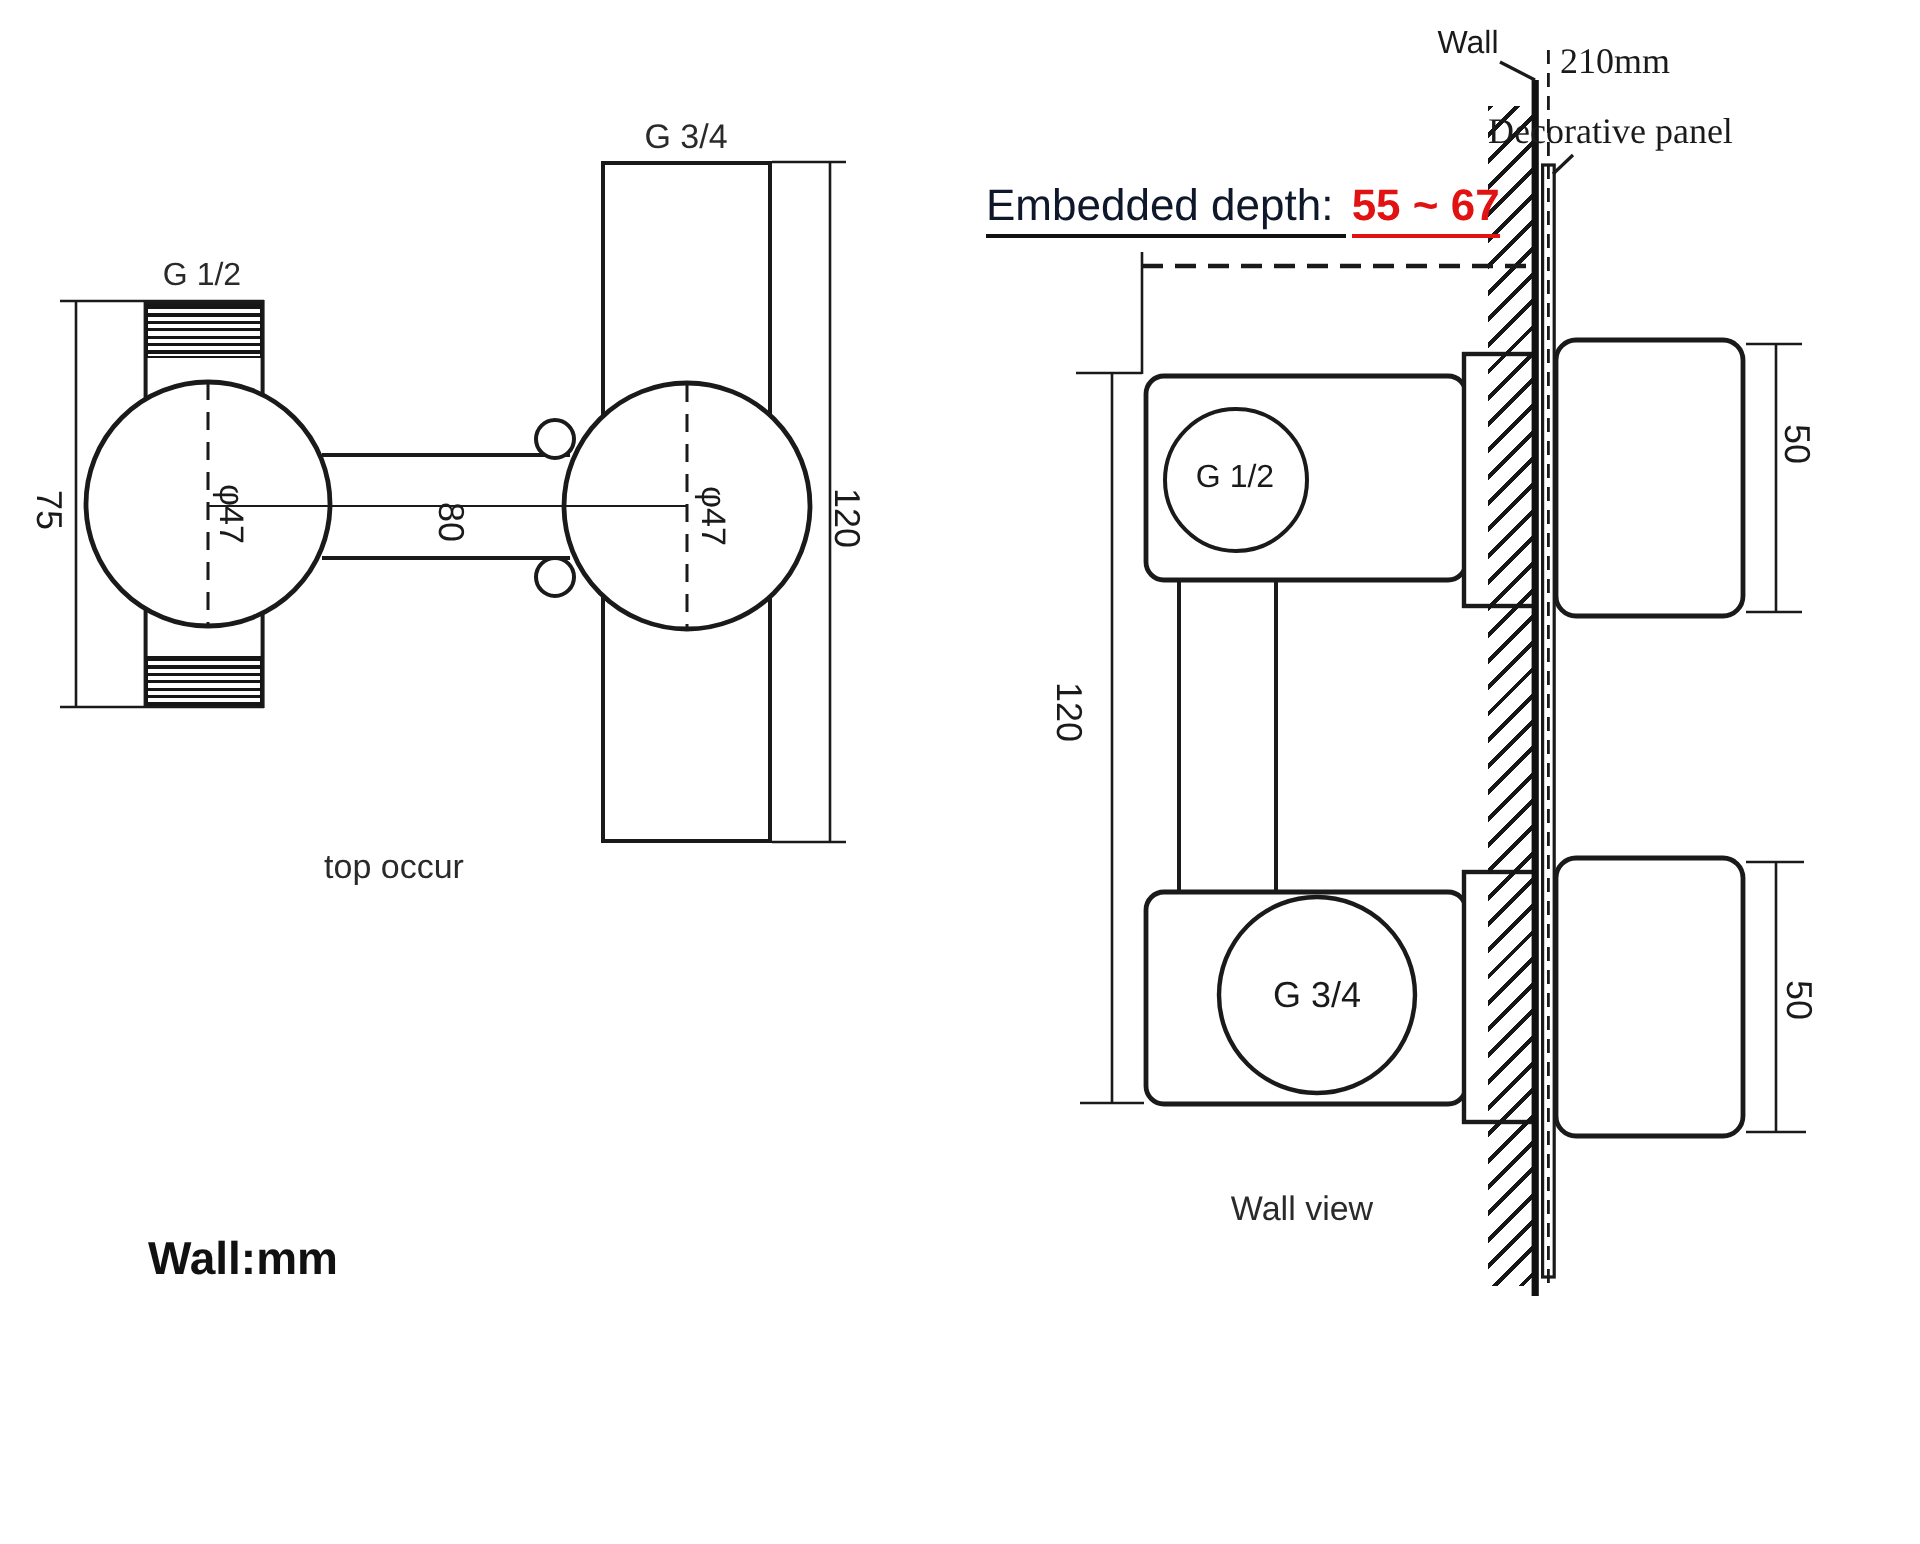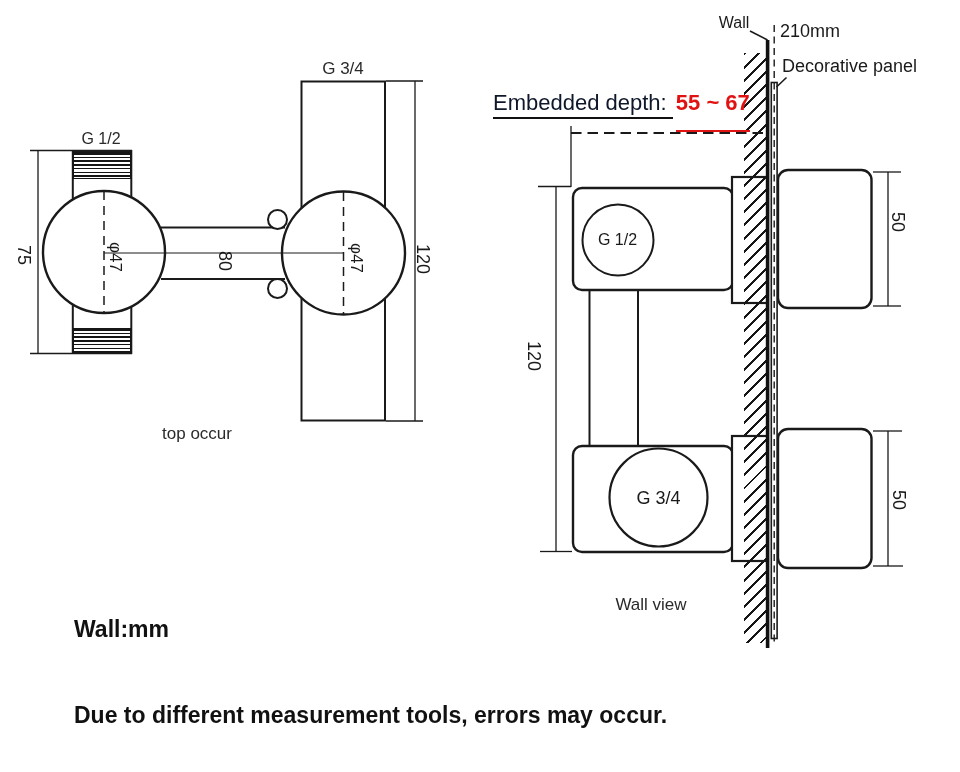--- a/index.html
+++ b/index.html
@@ -11,32 +11,32 @@
   #wall-hatch{left:744px;top:53px;width:22px;height:590px;
       background:repeating-linear-gradient(135deg,#161616 0 2.1px,rgba(0,0,0,0) 2.1px 9.3px);}
   .thread{border:1.6px solid #161616;box-sizing:border-box;
       background:repeating-linear-gradient(to bottom,#161616 0 1.6px,rgba(0,0,0,0) 1.6px 3.7px);}
   #thread-top{left:72.8px;top:152px;width:58.5px;height:27px;}
   #thread-bottom{left:72.8px;top:328px;width:58.5px;height:25px;}
   #overlay{z-index:3;}
   .lbl{position:absolute;z-index:4;white-space:nowrap;font-size:17px;line-height:1.05;
        transform:translate(-50%,-50%);}
   .rot{transform:translate(-50%,-50%) rotate(90deg);font-size:18px;}
-  .anchor-left{transform:translate(0,-50%);}
+  .anchor-left{transform:translate(0,-50%);font-family:Liberation Serif, serif;}
   .anchor-tl{transform:none;}
   .dimtxt{font-size:18px;}
   .phi{font-size:17px;}
   .circ16{font-size:16px;}
   .circ18{font-size:18px;}
   .small-label{font-size:17px;color:#2a2a2a;}
   .bignote{font-size:23px;font-weight:bold;color:#111;}
   #embedded{left:493px;top:91px;font-size:22px;}
   #embedded .ed-prefix{color:#0f172a;border-bottom:2px solid #111;padding-bottom:2px;}
   #embedded .ed-range{font-weight:bold;border-bottom-width:2px;border-bottom-style:solid;
-      padding-bottom:15px;margin-left:3px;}
+      padding-bottom:2px;margin-left:3px;}
 </style>
 </head>
 <body>
 
 <div class="stage">
 
   <svg id="base" class="layer" width="960" height="772" viewBox="0 0 960 772">
     <g stroke="#1a1a1a" fill="none">
 
       <g>
@@ -113,29 +113,28 @@
   <div class="lbl small-label" style="left:343px;top:69px;">G 3/4</div>
   <div class="lbl rot dimtxt" style="left:24px;top:255px;">75</div>
   <div class="lbl rot dimtxt" style="left:423px;top:259px;">120</div>
   <div class="lbl rot dimtxt" style="left:225px;top:261px;">80</div>
   <div class="lbl rot phi" style="left:115px;top:257px;">φ47</div>
   <div class="lbl rot phi" style="left:356px;top:258px;">φ47</div>
   <div class="lbl small-label" style="left:197px;top:434px;">top occur</div>
 
   <div class="lbl" style="left:734px;top:23px;font-size:16px;">Wall</div>
   <div class="lbl anchor-left" style="left:780px;top:31px;font-size:18px;">210mm</div>
-  <div class="lbl anchor-left" style="left:782px;top:66px;font-size:18px;">Decorative panel</div>
+  <div class="lbl anchor-left" style="left:744px;top:66px;font-size:18px;">Decorative panel</div>
 
   <div class="lbl anchor-tl" id="embedded">
     <span class="ed-prefix">Embedded depth: </span><span class="ed-range" id="ed-range" style="color: rgb(225, 18, 18); border-bottom-color: rgb(225, 18, 18);">55 ~ 67</span>
   </div>
 
   <div class="lbl circ16" style="left:617.5px;top:240px;">G 1/2</div>
   <div class="lbl circ18" style="left:658.5px;top:497.5px;">G 3/4</div>
   <div class="lbl rot dimtxt" style="left:534px;top:356px;">120</div>
   <div class="lbl rot dimtxt" style="left:898px;top:222px;">50</div>
   <div class="lbl rot dimtxt" style="left:899px;top:500px;">50</div>
   <div class="lbl small-label" style="left:651px;top:605px;">Wall view</div>
 
   <div class="lbl anchor-tl bignote" style="left:74px;top:617px;">Wall:mm</div>
-  <div class="lbl anchor-tl bignote" style="left:74px;top:703px;">Due to different measurement tools, errors may occur.</div>
 
 </div>
 
 </body></html>

